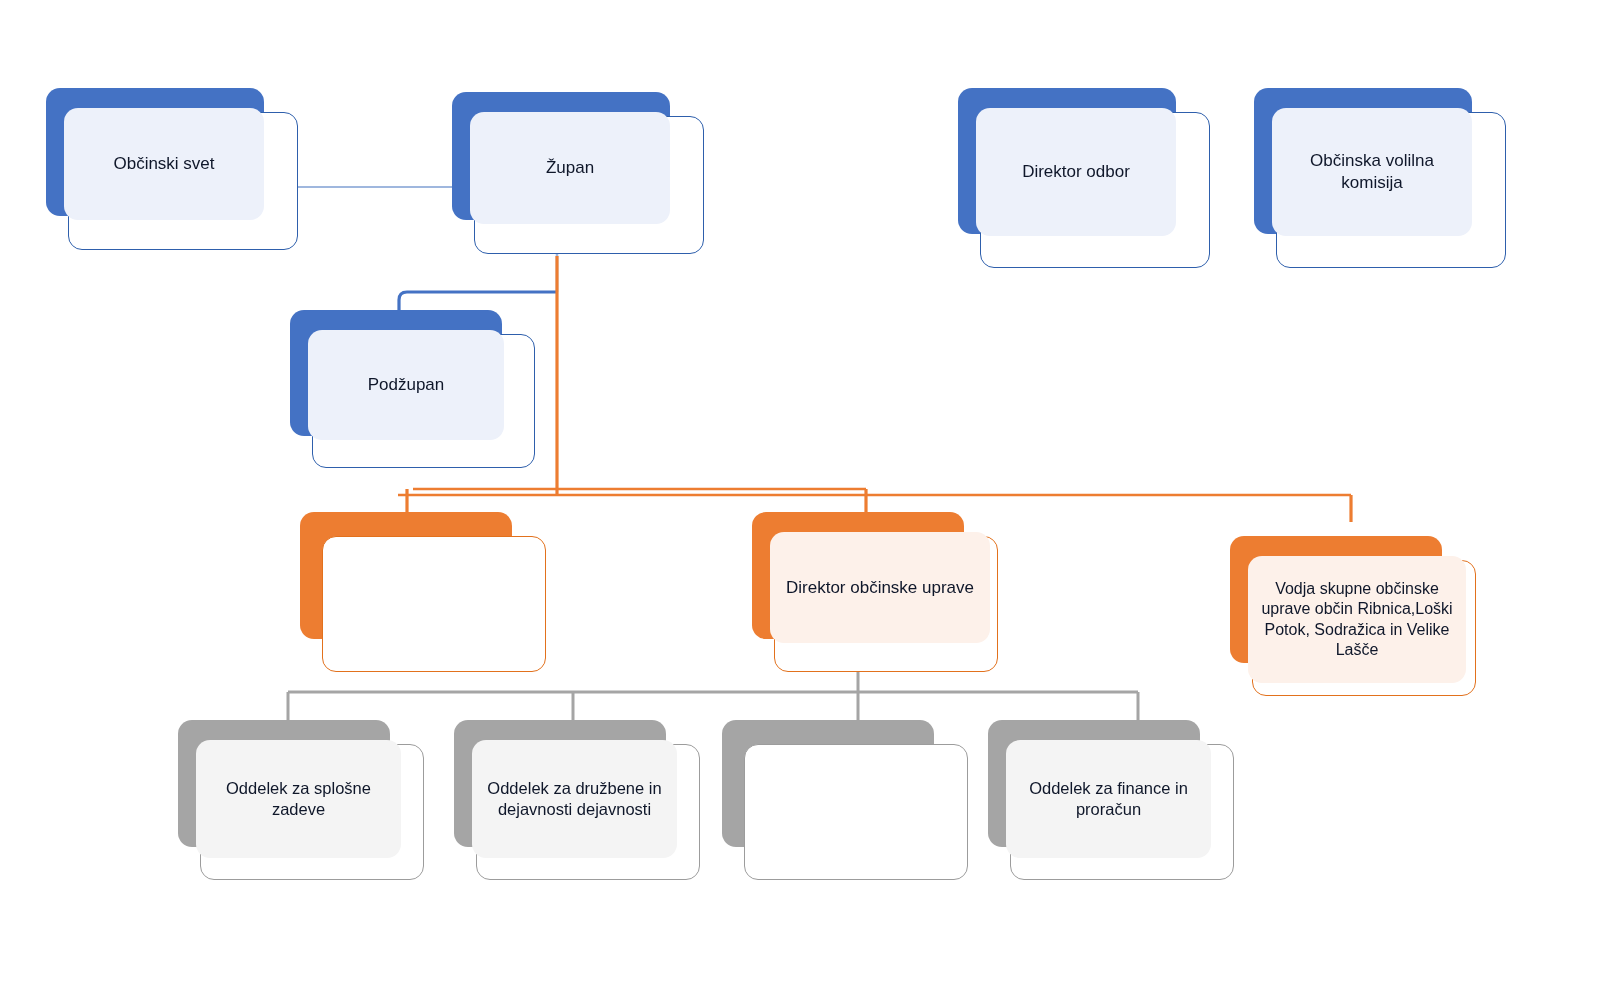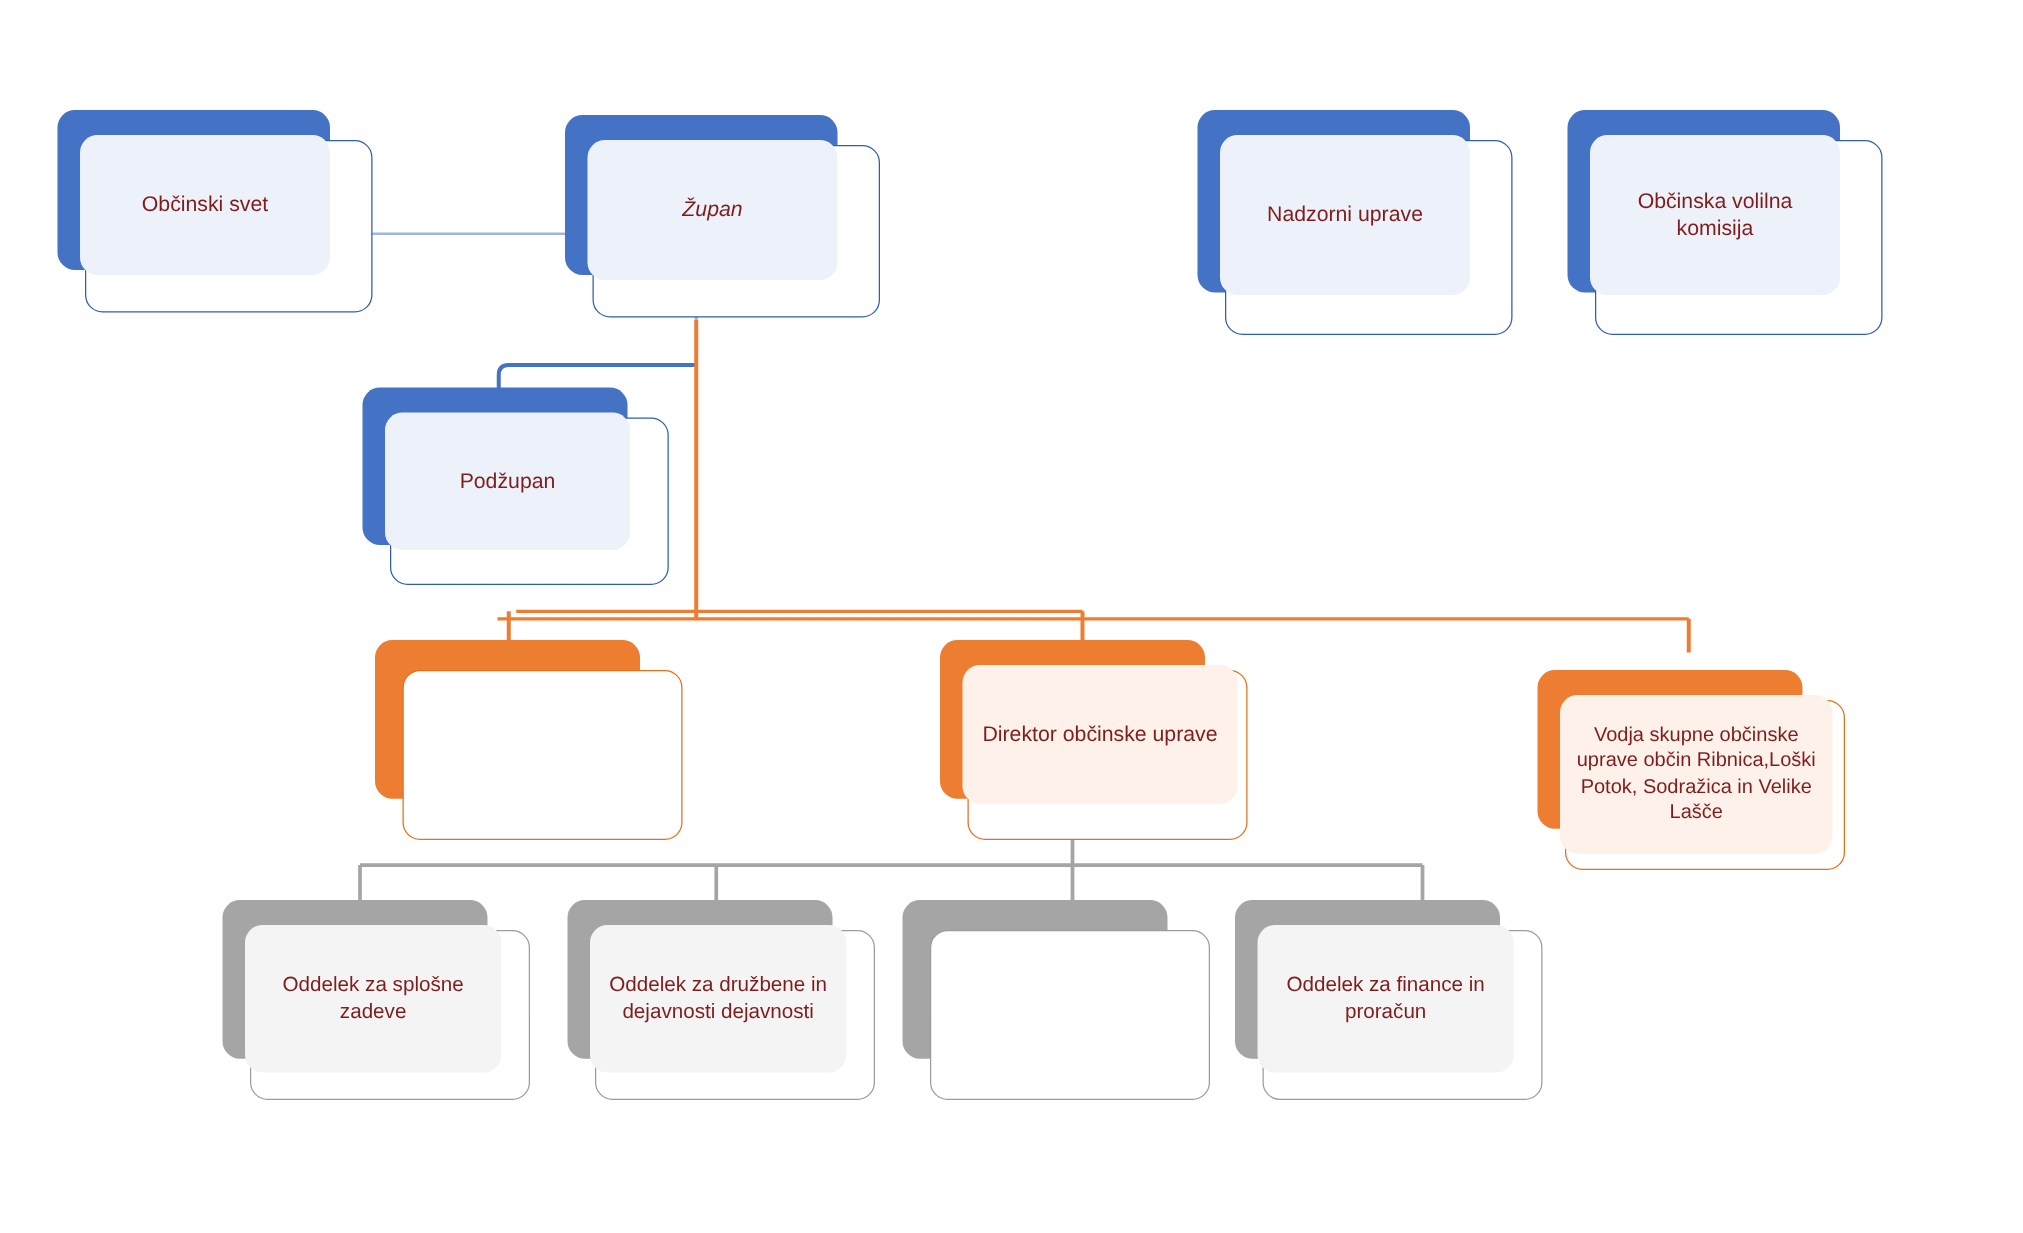--- a/index.html
+++ b/index.html
@@ -48,21 +48,21 @@
     background: #ffffff;
     border: 1.6px solid #2E5FAC;
   }
   .node .face {
     display: flex;
     align-items: center;
     justify-content: center;
     text-align: center;
     padding: 4px 10px;
     line-height: 1.28;
-    color: #7f1d1d;
+    color: #0f172a;
     font-size: 17px;
     z-index: 3;
   }
 
   
   .node.blue .back  { background: #4472C4; }
   .node.blue .front { border-color: #2E5FAC; }
   .node.blue .face  { background: #EDF1FA; }
 
   
@@ -118,33 +118,33 @@
   </svg>
 
   <div class="node blue" style="left:46px; top:88px; width:252px; height:162px;">
     <div class="back" style="width:218px; height:128px;"></div>
     <div class="front" style="left:22px; top:24px; width:230px; height:138px;"></div>
     <div class="face" style="left:18px; top:20px; width:200px; height:112px;">
       <span class="label">Občinski svet</span>
     </div>
   </div>
 
-  <div class="node blue" style="left:452px; top:92px; width:271px; height:162px;font-style:italic;">
+  <div class="node blue" style="left:452px; top:92px; width:271px; height:162px;">
     <div class="back" style="width:218px; height:128px;"></div>
     <div class="front" style="left:22px; top:24px; width:230px; height:138px;"></div>
     <div class="face" style="left:18px; top:20px; width:200px; height:112px;">
       <span class="label">Župan</span>
     </div>
   </div>
 
   <div class="node blue" style="left:958px; top:88px; width:252px; height:180px;">
     <div class="back" style="width:218px; height:146px;"></div>
     <div class="front" style="left:22px; top:24px; width:230px; height:156px;"></div>
     <div class="face" style="left:18px; top:20px; width:200px; height:128px;">
-      <span class="label">Nadzorni uprave</span>
+      <span class="label">Direktor odbor</span>
     </div>
   </div>
 
   <div class="node blue" style="left:1254px; top:88px; width:252px; height:180px;">
     <div class="back" style="width:218px; height:146px;"></div>
     <div class="front" style="left:22px; top:24px; width:230px; height:156px;"></div>
     <div class="face" style="left:18px; top:20px; width:200px; height:128px;">
       <span class="label">Občinska volilna komisija</span>
     </div>
   </div>

